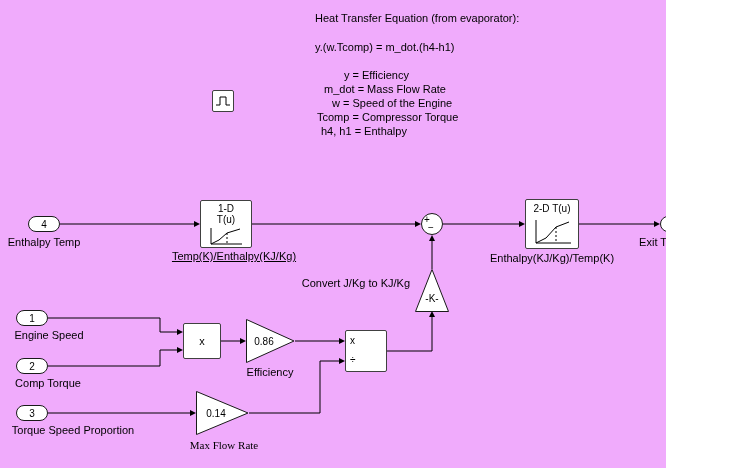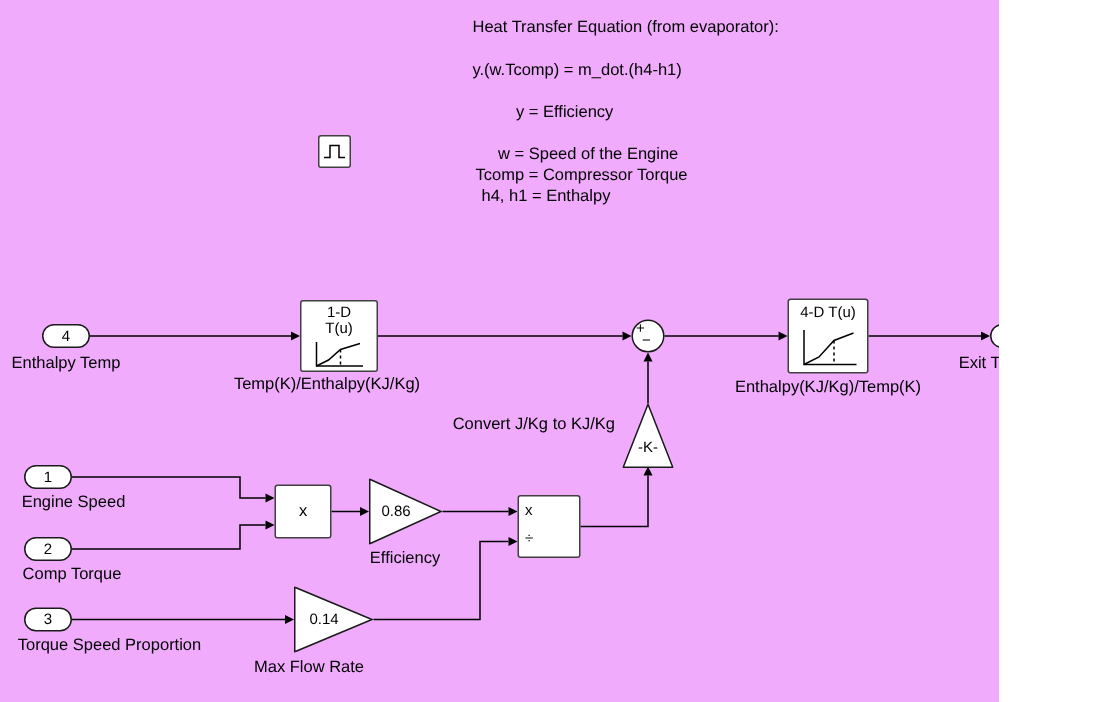--- a/index.html
+++ b/index.html
@@ -68,20 +68,21 @@
     </g>
     <g>
       <polyline class="wirepath" points="432,269 432,241"></polyline>
         <polygon class="arrow" points="432,235 429,241 435,241"></polygon>
     </g>
   </svg>
 
   <div class="abs txt" style="left:315px;top:12px;">Heat Transfer Equation (from evaporator):</div>
   <div class="abs txt" style="left:315px;top:41px;">y.(w.Tcomp) = m_dot.(h4-h1)</div>
   <div class="abs txt" style="left:344px;top:69px;">y = Efficiency</div>
+  <div class="abs txt" style="left:324px;top:83px;">m_dot = Mass Flow Rate</div>
   <div class="abs txt" style="left:332px;top:97px;">w = Speed of the Engine</div>
   <div class="abs txt" style="left:317px;top:111px;">Tcomp = Compressor Torque</div>
   <div class="abs txt" style="left:321px;top:125px;">h4, h1 = Enthalpy</div>
 
   <div class="abs block" style="left:212px;top:90px;width:22px;height:22px;">
     <svg width="20" height="20">
       <path class="wirepath" d="M3,14 H7 V6 H13 V14 H17"></path>
     </svg>
   </div>
 
@@ -94,34 +95,34 @@
     <div class="blocktext" style="padding-top:2px;">
       <div>1-D</div>
       <div>T(u)</div>
     </div>
     <svg class="abs" style="left:7px;top:26px;" width="36" height="19">
       <path class="wirepath" d="M3,1 V17 H34"></path>
       <polyline class="wirepath" points="3,17 11,13 19,6 32,2"></polyline>
       <line class="wirepath" x1="19" y1="6" x2="19" y2="17" stroke-dasharray="2,2"></line>
     </svg>
   </div>
-  <div class="abs txt ctr" style="left:218px;top:250px;">Temp(K)/Enthalpy(KJ/Kg)</div>
+  <div class="abs txt ctr" style="left:234px;top:250px;text-decoration:underline;">Temp(K)/Enthalpy(KJ/Kg)</div>
 
   <div class="abs" style="left:421px;top:213px;width:22px;height:22px;border:1px solid #1a1a1a;border-radius:50%;background:#fff;box-sizing:border-box;"></div>
   <span class="abs" style="left:424px;top:214px;font-size:10px;">+</span>
   <span class="abs" style="left:428px;top:222px;font-size:10px;">−</span>
 
   <svg class="abs" style="left:415px;top:269px;" width="34" height="43">
     <polygon class="tri" points="0.5,42.5 33.5,42.5 17,0.5"></polygon>
   </svg>
   <div class="abs blocktext" style="left:415px;top:293px;width:34px;">-K-</div>
   <div class="abs txt" style="left:288px;top:277px;width:122px;text-align:right;">Convert J/Kg to KJ/Kg</div>
 
   <div class="abs block" style="left:525px;top:199px;width:54px;height:50px;">
-    <div class="blocktext" style="padding-top:3px;">4-D T(u)</div>
+    <div class="blocktext" style="padding-top:3px;">2-D T(u)</div>
     <svg class="abs" style="left:6px;top:18px;" width="42" height="28">
       <path class="wirepath" d="M4,2 V25 H39"></path>
       <polyline class="wirepath" points="4,25 14,20 24,9 37,4"></polyline>
       <line class="wirepath" x1="24" y1="9" x2="24" y2="25" stroke-dasharray="2,2"></line>
     </svg>
   </div>
   <div class="abs txt ctr" style="left:552px;top:252px;">Enthalpy(KJ/Kg)/Temp(K)</div>
 
   <div class="abs port" style="left:660px;top:216px;">
     <span>1</span>
@@ -155,15 +156,15 @@
 
   <div class="abs port" style="left:16px;top:405px;">
     <span>3</span>
   </div>
   <div class="abs txt ctr" style="left:73px;top:424px;">Torque Speed Proportion</div>
 
   <svg class="abs" style="left:196px;top:391px;" width="53" height="44">
     <polygon class="tri" points="0.5,0.5 0.5,43.5 52,22"></polygon>
   </svg>
   <div class="abs blocktext" style="left:198px;top:408px;width:36px;">0.14</div>
-  <div class="abs txt ctr" style="left:206px;top:439px;">Max Flow Rate</div>
+  <div class="abs txt ctr" style="left:224px;top:439px;font-family:Liberation Serif, serif;">Max Flow Rate</div>
 
 </div>
 
 </body></html>

